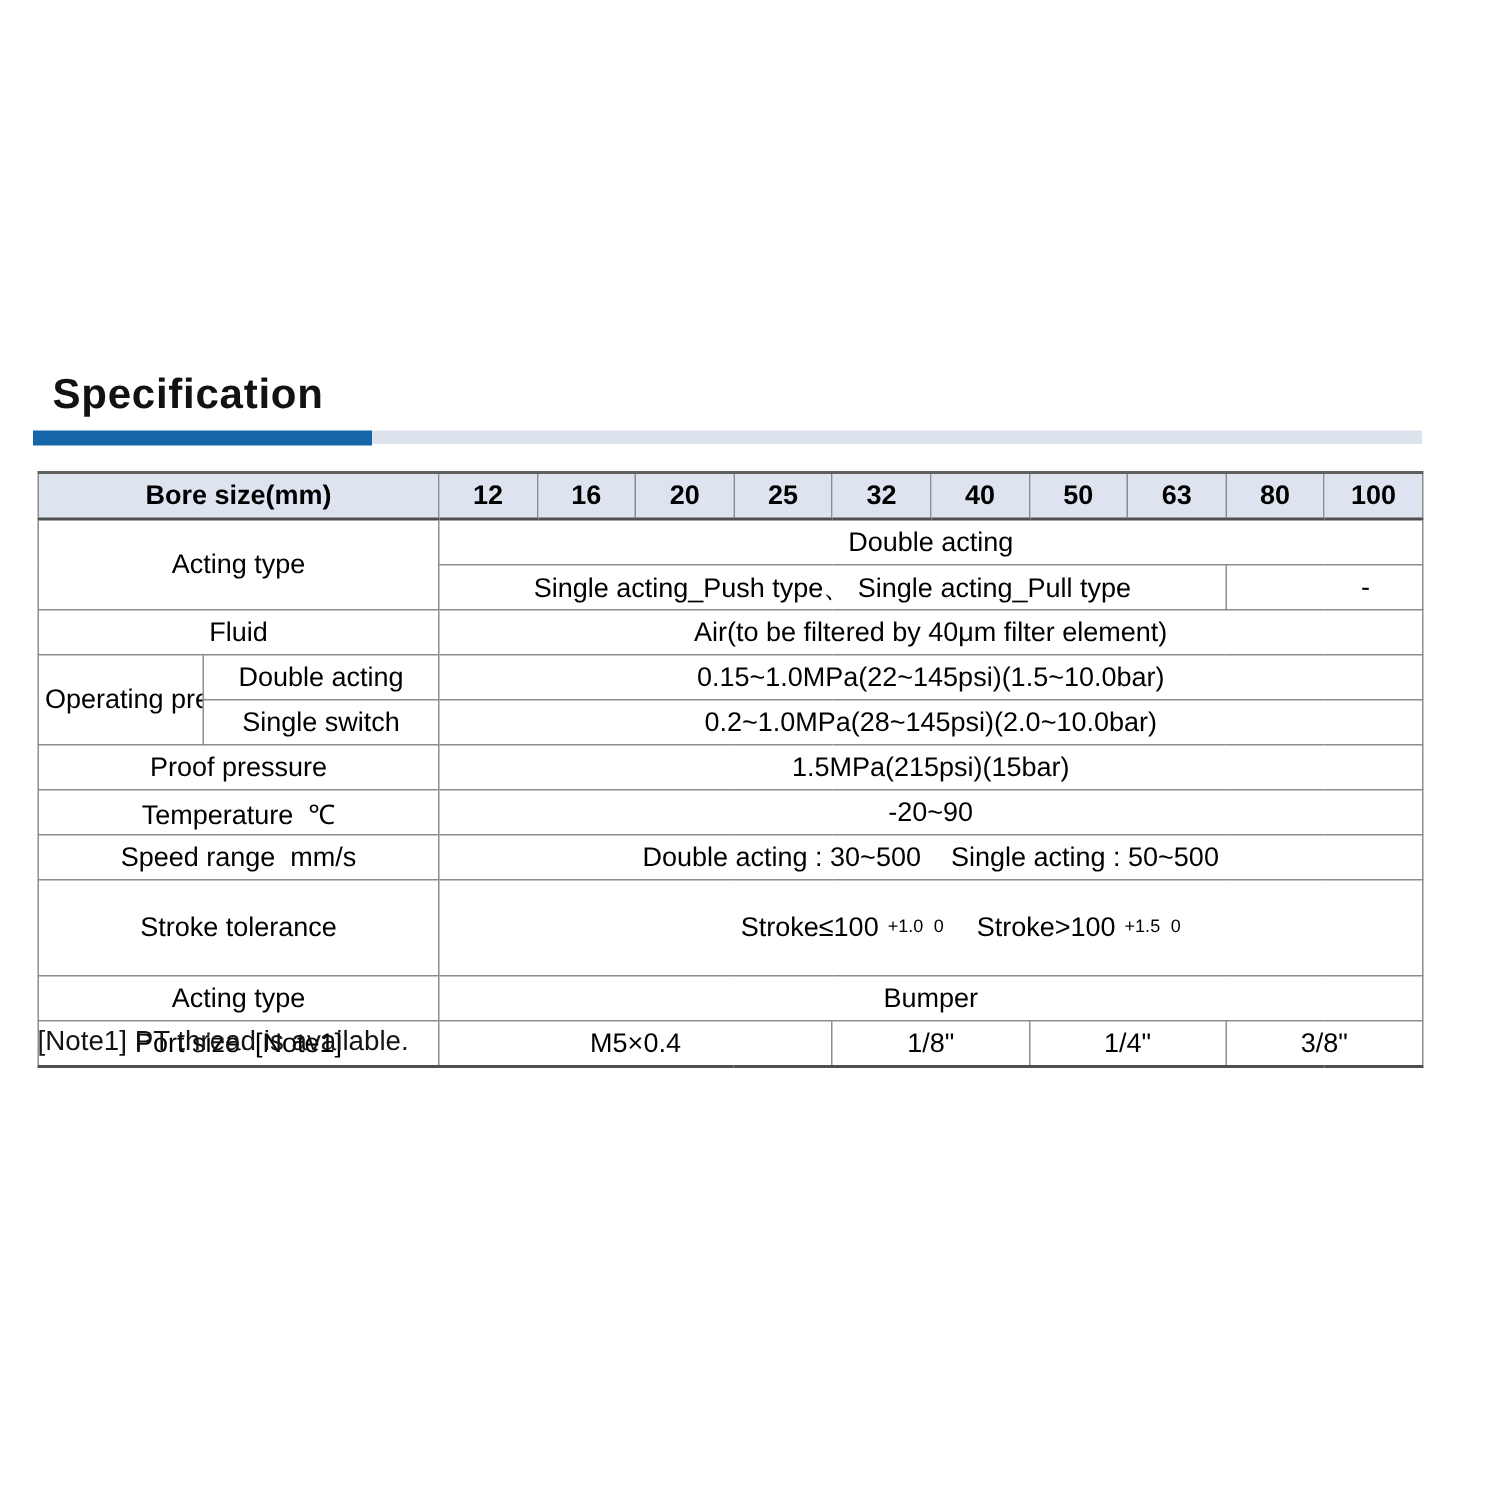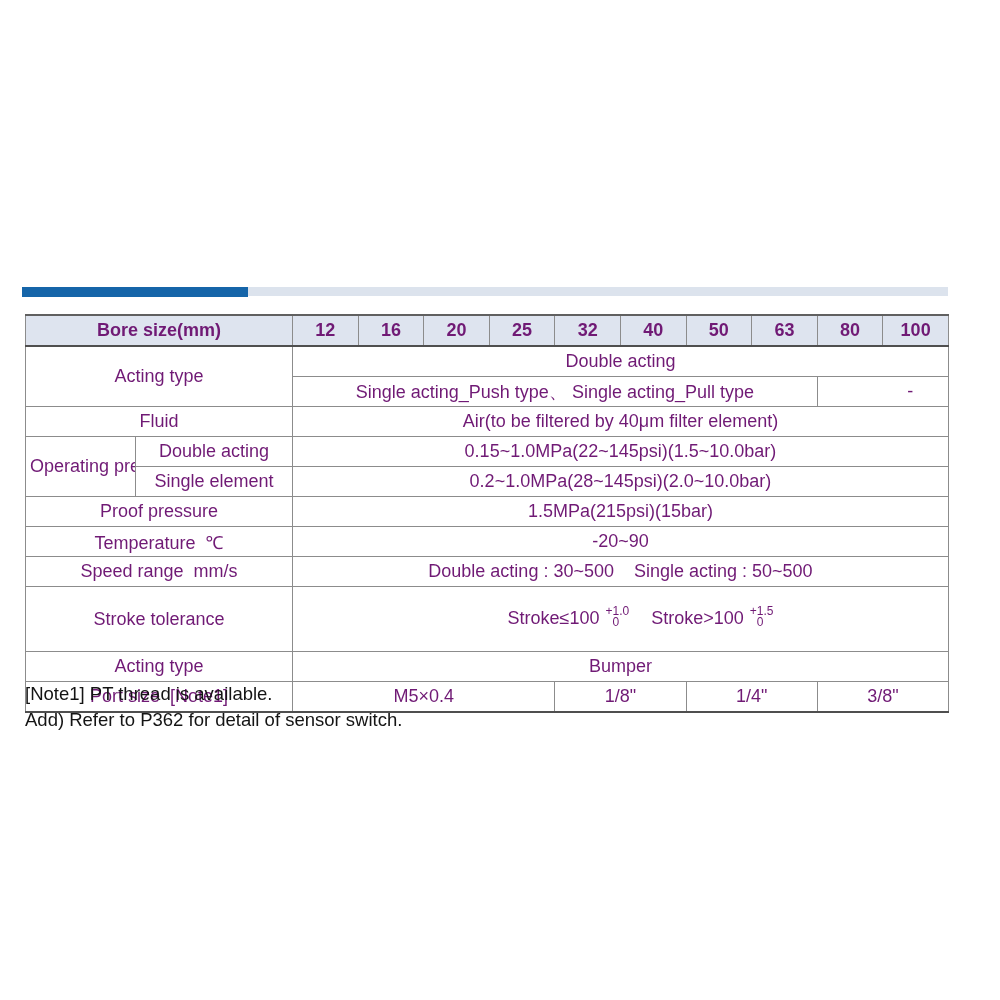--- a/index.html
+++ b/index.html
@@ -16,56 +16,57 @@
     position:absolute; left:22px; top:287px; width:226px; height:10px;
     background:var(--bar-dark,#1565a9);
   }
   .bar-light {
     position:absolute; left:248px; top:287px; width:700px; height:9px;
     background:var(--bar-light,#dce3ed);
   }
   table.spec {
     position:absolute; left:25px; top:314px; width:923px;
     border-collapse:collapse; table-layout:fixed;
-    font-size:18px; color:#701a75;
+    font-size:18px; color:#000000;
     border-top:2px solid #606060;
     border-bottom:2px solid var(--border-dark,#4f4f4f);
     border-left:1px solid var(--border,#8c8c8c);
     border-right:1px solid var(--border,#8c8c8c);
   }
   table.spec td, table.spec th {
     border:1px solid var(--border,#8c8c8c);
     height:29px; padding:0 4px; text-align:center; vertical-align:middle;
     overflow:hidden; white-space:pre;
   }
   table.spec th {
     background:var(--header-bg,#dee4ef); font-weight:bold; font-size:18px;
     border-bottom:2px solid var(--border-dark,#4f4f4f);
   }
   th.bore-label { text-align:left; padding-left:8px; font-size:19px; }
   td.label { text-align:left; padding-left:8px; }
   td.label-wrap { white-space:normal; line-height:21px; }
   td.dash-cell { text-indent:55px; }
   .tol {
-    display:inline-flex; flex-direction:column; vertical-align:middle;
+    display:inline-flex; flex-direction:row; vertical-align:middle;
     font-size:12px; line-height:11px; margin-left:6px; text-align:left;
     transform:translateY(-2px); font-weight:normal;
   }
   .tol .bot { padding-left:7px; }
   .seg2 { margin-left:22px; }
   .notes {
     position:absolute; left:25px; top:681px; font-size:18.5px;
     line-height:26px; color:#141414;
   }
 </style>
 </head>
 <body>
 
 <div class="page">
 
+  <div class="title">Specification</div>
   <div class="bar-dark"></div>
   <div class="bar-light"></div>
 
   <table class="spec">
     <colgroup>
       <col style="width:110px">
         <col style="width:157px">
       <col style="width:65.6px">
         <col style="width:65.6px">
         <col style="width:65.6px">
@@ -106,21 +107,21 @@
       <td class="label" colspan="2">Fluid</td>
       <td colspan="10">Air(to be filtered by 40μm filter element)</td>
     </tr>
 
     <tr>
       <td class="label label-wrap" rowspan="2">Operating pressure</td>
       <td class="label">Double acting</td>
       <td colspan="10">0.15~1.0MPa(22~145psi)(1.5~10.0bar)</td>
     </tr>
     <tr>
-      <td class="label">Single element</td>
+      <td class="label">Single switch</td>
       <td colspan="10">0.2~1.0MPa(28~145psi)(2.0~10.0bar)</td>
     </tr>
 
     <tr>
       <td class="label" colspan="2">Proof pressure</td>
       <td colspan="10">1.5MPa(215psi)(15bar)</td>
     </tr>
 
     <tr>
       <td class="label" colspan="2">Temperature  ℃</td>
@@ -149,16 +150,15 @@
       <td colspan="4">M5×0.4</td>
       <td colspan="2">1/8"</td>
       <td colspan="2">1/4"</td>
       <td colspan="2">3/8"</td>
     </tr>
   </tbody>
     </table>
 
   <div class="notes">
     <div>[Note1] PT thread is available.</div>
-    <div>Add) Refer to P362 for detail of sensor switch.</div>
   </div>
 
 </div>
 
 </body></html>

